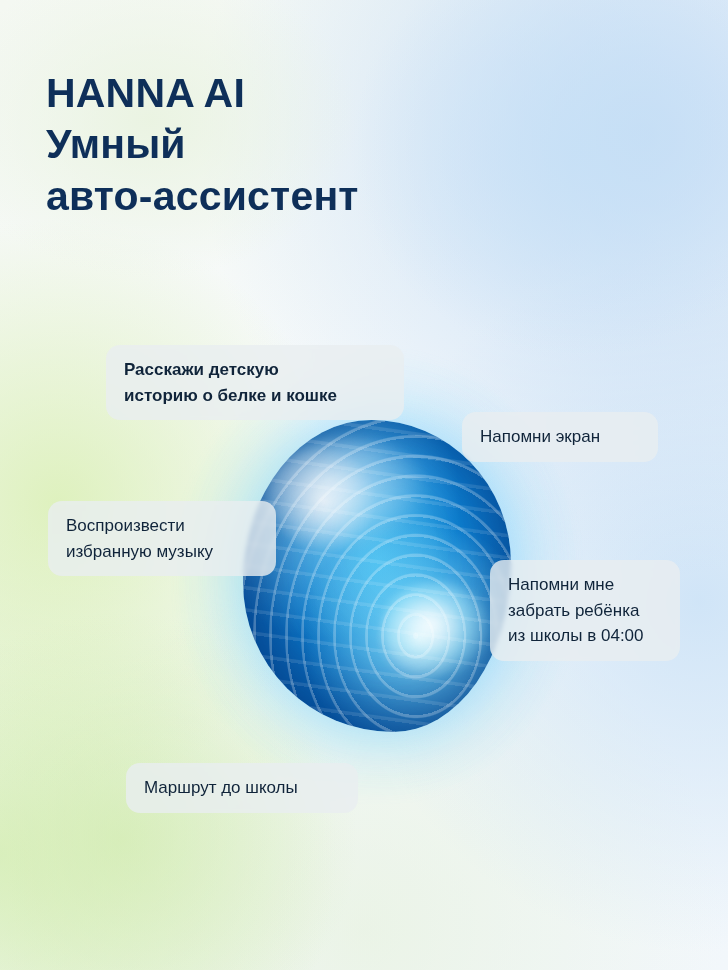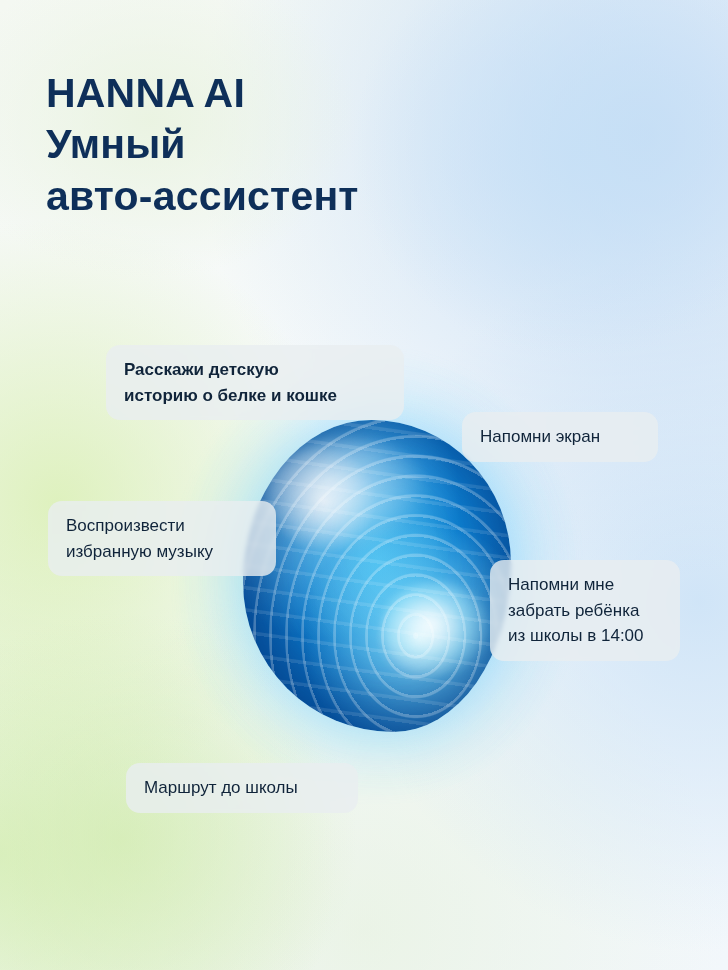--- a/index.html
+++ b/index.html
@@ -158,19 +158,19 @@
   <div class="chip" style="left:106px; top:345px; width:298px;font-weight:bold;">Расскажи детскую
 историю о белке и кошке</div>
 
   <div class="chip" style="left:462px; top:412px; width:196px;">Напомни экран</div>
 
   <div class="chip" style="left:48px; top:501px; width:228px;">Воспроизвести
 избранную музыку</div>
 
   <div class="chip" style="left:490px; top:560px; width:190px;">Напомни мне
 забрать ребёнка
-из школы в 14:00</div>
+из школы в 04:00</div>
 
 
   <div class="chip" style="left:126px; top:763px; width:232px;">Маршрут до школы</div>
 
 
 </div>
 
 </body></html>

